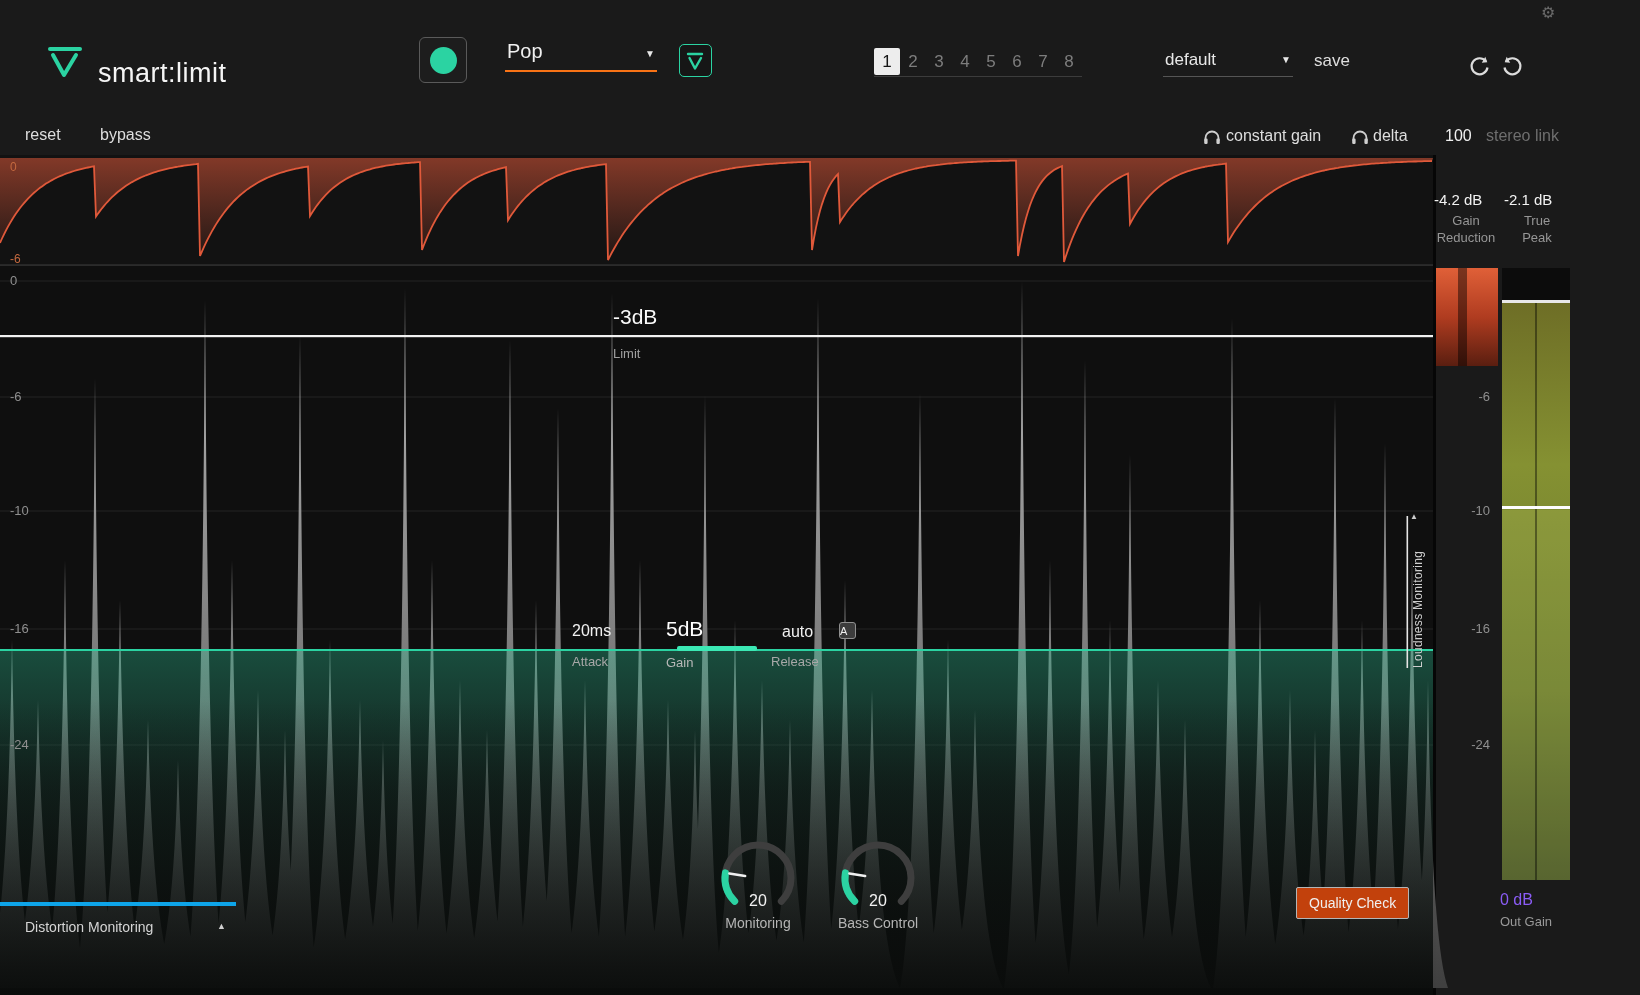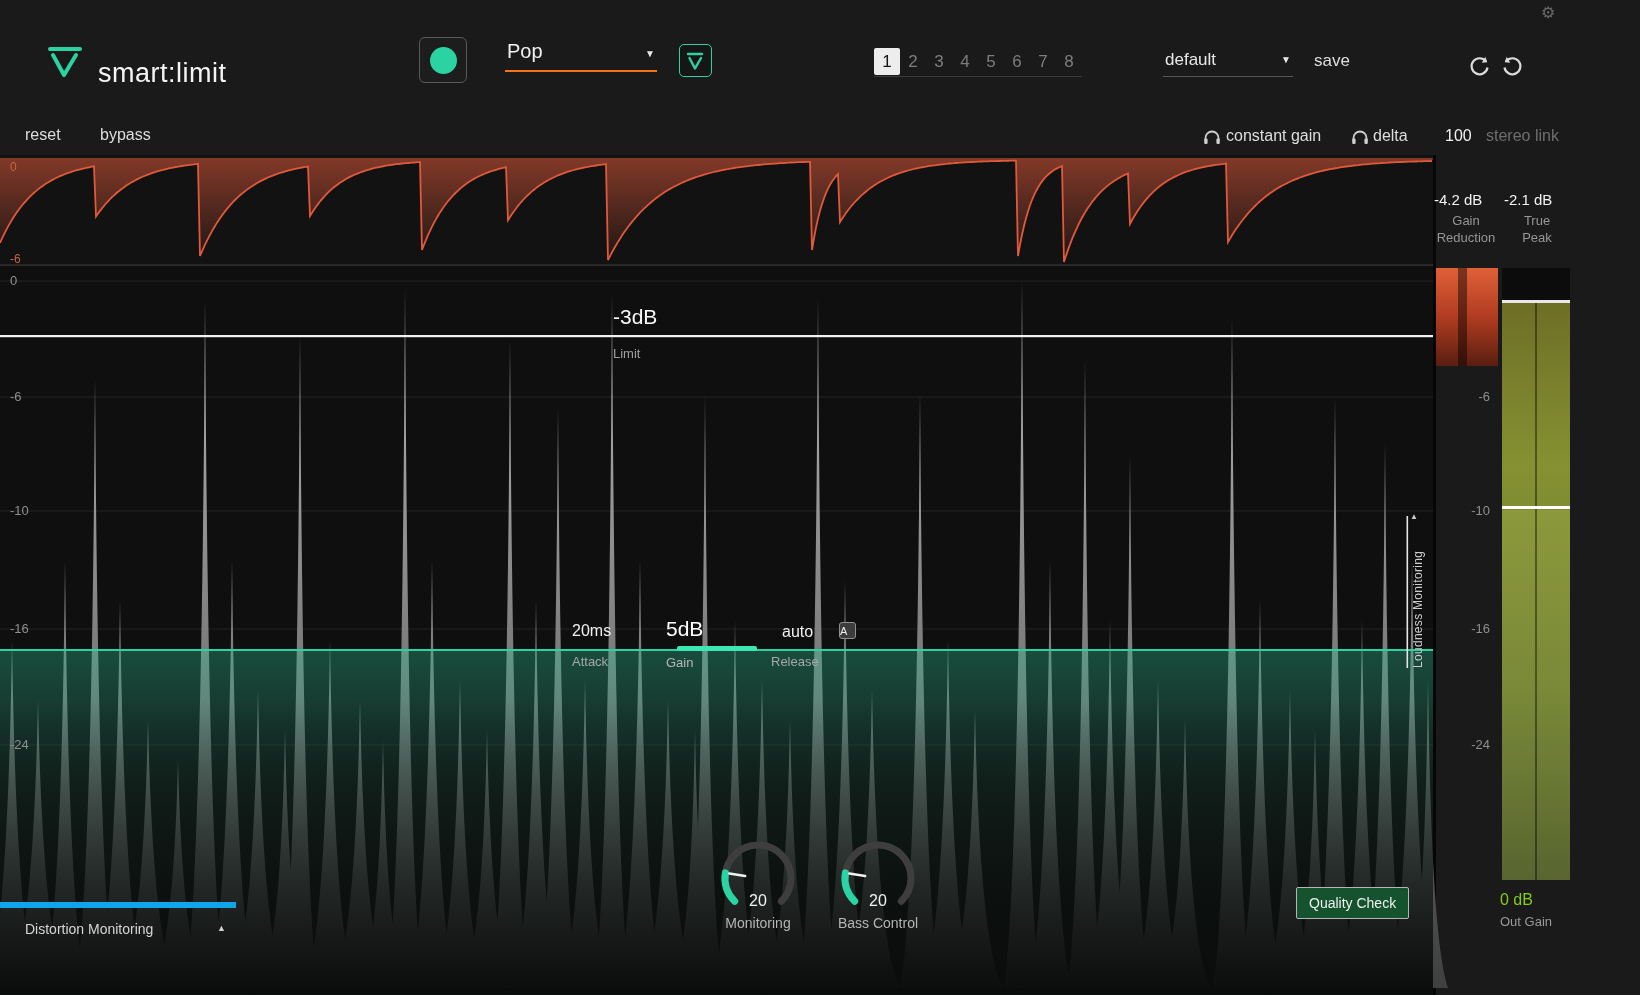--- a/index.html
+++ b/index.html
@@ -197,21 +197,21 @@
   <div class="abs ctr" style="left:666px;top:655px;width:100px;font-size:13px;color:#b8b8b8">Gain</div>
   <div class="abs ctr" style="left:771px;top:654px;width:100px;font-size:13px;color:#a8a8a8">Release</div>
 
   <div class="meter-val" style="left:1434px;top:191px;width:64px">-4.2 dB</div>
   <div class="meter-lbl" style="left:1434px;top:212px;width:64px">Gain</div>
   <div class="meter-lbl" style="left:1434px;top:229px;width:64px">Reduction</div>
 
   <div class="meter-val" style="left:1504px;top:191px;width:66px">-2.1 dB</div>
   <div class="meter-lbl" style="left:1515px;top:212px;width:44px">True Peak</div>
 
-  <div class="abs ctr" style="left:1500px;top:891px;width:64px;font-size:16px;color:#84cc16;cursor:ns-resize">0 dB</div>
+  <div class="abs ctr" style="left:1500px;top:891px;width:64px;font-size:16px;color:#8b5cf6;cursor:ns-resize">0 dB</div>
   <div class="abs ctr" style="left:1500px;top:914px;width:64px;font-size:13px;color:#999">Out Gain</div>
 
   <div class="abs" style="left:1410px;top:512px;font-size:8px;color:#cccccc">▲</div>
   <div class="abs" style="left:1411px;top:524px;height:144px;writing-mode:vertical-rl;transform:rotate(180deg);font-size:12px;color:#cfcfcf;letter-spacing:0.3px;cursor:pointer">Loudness Monitoring</div>
 
   <div class="knob-wrap" style="left:698px;top:836px">
     <svg id="knob2" class="knob-svg" width="96" height="86" viewBox="0 0 96 86">
       <path class="track" fill="none" stroke="#3e3e3e" stroke-width="7" stroke-linecap="round" d="M24.67 65.33 A 33 33 0 1 1 71.33 65.33"></path>
       <path class="val" fill="none" stroke="#2bd3a2" stroke-width="7" stroke-linecap="round" d="M24.67 65.33 A 33 33 0 0 1 15.41 36.84"></path>
       <line class="needle" stroke="#f0f0f0" stroke-width="2.5" stroke-linecap="round" x1="35.16005157226321" y1="39.966351954477" x2="19.357038122741006" y2="37.46340051383331"></line>
@@ -222,20 +222,20 @@
   <div class="knob-wrap" style="left:818px;top:836px">
     <svg id="knob3" class="knob-svg" width="96" height="86" viewBox="0 0 96 86">
       <path class="track" fill="none" stroke="#3e3e3e" stroke-width="7" stroke-linecap="round" d="M24.67 65.33 A 33 33 0 1 1 71.33 65.33"></path>
       <path class="val" fill="none" stroke="#2bd3a2" stroke-width="7" stroke-linecap="round" d="M24.67 65.33 A 33 33 0 0 1 15.41 36.84"></path>
       <line class="needle" stroke="#f0f0f0" stroke-width="2.5" stroke-linecap="round" x1="35.16005157226321" y1="39.966351954477" x2="19.357038122741006" y2="37.46340051383331"></line>
     </svg>
     <div class="knob-value">20</div>
     <div class="knob-label">Bass Control</div>
   </div>
 
-  <div class="abs" style="left:0;top:902px;width:236px;height:93px;border-top:6px solid #0ea5e9;cursor:pointer">
+  <div class="abs" style="left:0;top:902px;width:236px;height:93px;border-top:4px solid #0ea5e9;cursor:pointer">
     <span class="abs" style="left:25px;top:13px;font-size:14px;color:#d5d5d5">Distortion Monitoring</span>
     <span class="abs" style="right:10px;top:15px;font-size:9px;color:#d0d0d0">▲</span>
   </div>
 
-  <div class="abs" style="left:1296px;top:887px;height:32px;line-height:30px;padding:0 12px;border:1px solid #b5b5b5;border-radius:2px;background:#14532d;font-size:14px;color:#f0f0f0;cursor:pointer">Quality Check</div>
+  <div class="abs" style="left:1296px;top:887px;height:32px;line-height:30px;padding:0 12px;border:1px solid #b5b5b5;border-radius:2px;background:#c2410c;font-size:14px;color:#f0f0f0;cursor:pointer">Quality Check</div>
 
 </div>
 
 </body></html>

